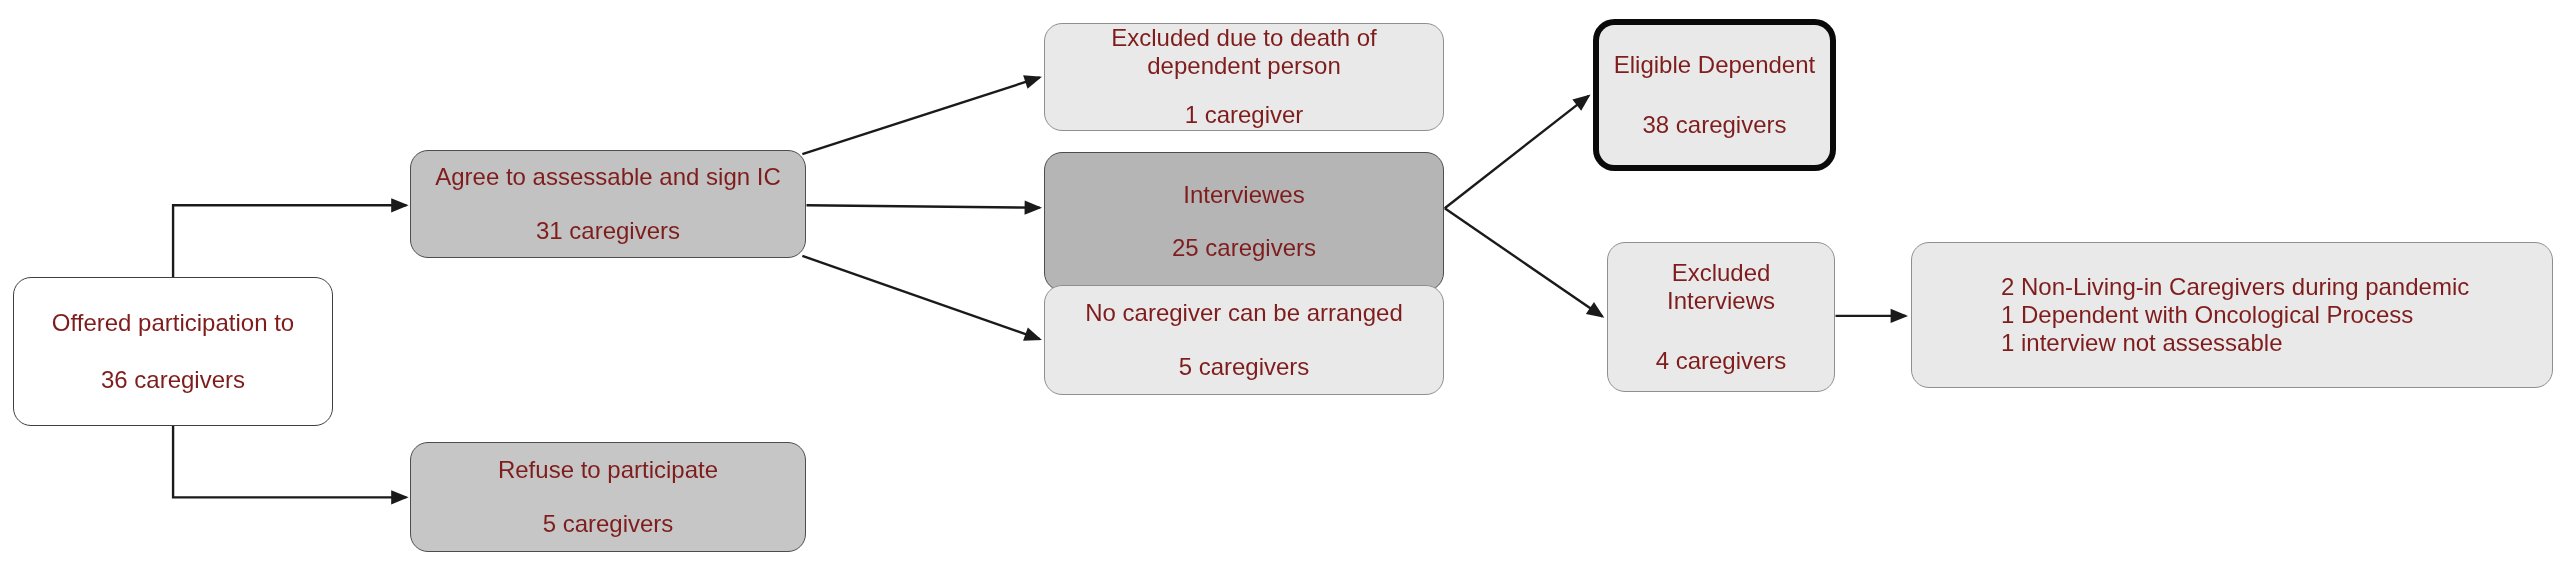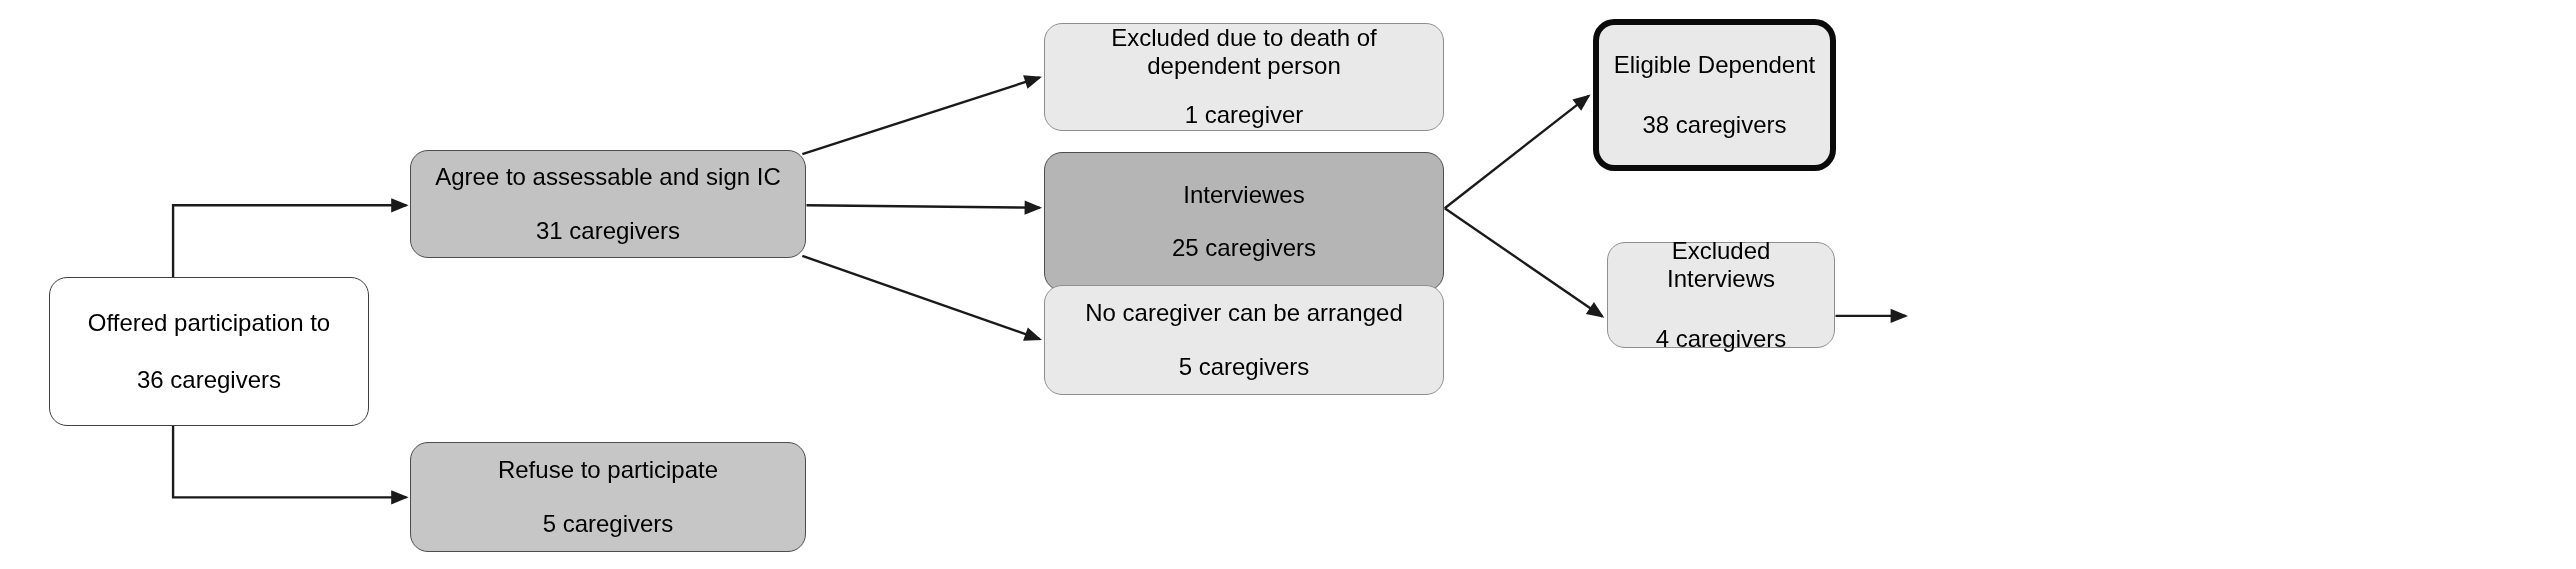--- a/index.html
+++ b/index.html
@@ -22,37 +22,36 @@
     height: 570px;
   }
   .box {
     position: absolute;
     box-sizing: border-box;
     display: flex;
     flex-direction: column;
     align-items: center;
     justify-content: center;
     text-align: center;
-    color: #000000;
+    color: #7f1d1d;
     font-size: 24px;
     line-height: 1.18;
     border-radius: 18px;
     gap: 25px;
     padding: 3.6px 9.5px;
   }
   .count { font-weight: normal; }
   .count.regular { font-weight: normal; }
 
   
   .node-offered {
     left: 13px; top: 277px; width: 320px; height: 149px;
     background: #ffffff;
     border: 1.8px solid #3f3f3f;
     gap: 28.5px;
-    margin-left: 36px;
   }
   .node-agree {
     left: 410px; top: 150px; width: 396px; height: 108px;
     background: #c2c2c2;
     border: 1.8px solid #4d4d4d;
   }
   .node-refuse {
     left: 410px; top: 442px; width: 396px; height: 110px;
     background: #c6c6c6;
     border: 1.8px solid #4d4d4d;
@@ -75,21 +74,21 @@
     left: 1044px; top: 285px; width: 400px; height: 110px;
   }
   .node-eligible {
     left: 1593px; top: 19px; width: 243px; height: 152px;
     background: #e9e9e9;
     border: 6px solid #0a0a0a;
     border-radius: 21.4px;
     gap: 31px;
   }
   .node-excluded-interviews {
-    left: 1607px; top: 242px; width: 228px; height: 106px;
+    left: 1607px; top: 242px; width: 228px; height: 150px;
     gap: 31px;
   }
   .node-reasons {
     left: 1911px; top: 242px; width: 642px; height: 146px;
     align-items: flex-start;
     text-align: left;
     padding-left: 89px;
     padding-right: 12px;
     gap: 0px;
     line-height: 1.18;
@@ -149,15 +148,20 @@
   <div class="box node-eligible">
     <div class="title">Eligible Dependent</div>
     <div class="count">38 caregivers</div>
   </div>
 
   <div class="box node-light node-excluded-interviews">
     <div class="title">Excluded Interviews</div>
     <div class="count">4 caregivers</div>
   </div>
 
+  <div class="box node-light node-reasons">
+    <div class="reason-line">2 Non-Living-in Caregivers during pandemic</div>
+    <div class="reason-line">1 Dependent with Oncological Process</div>
+    <div class="reason-line">1 interview not assessable</div>
+  </div>
 
 </div>
 
 
 </body></html>

